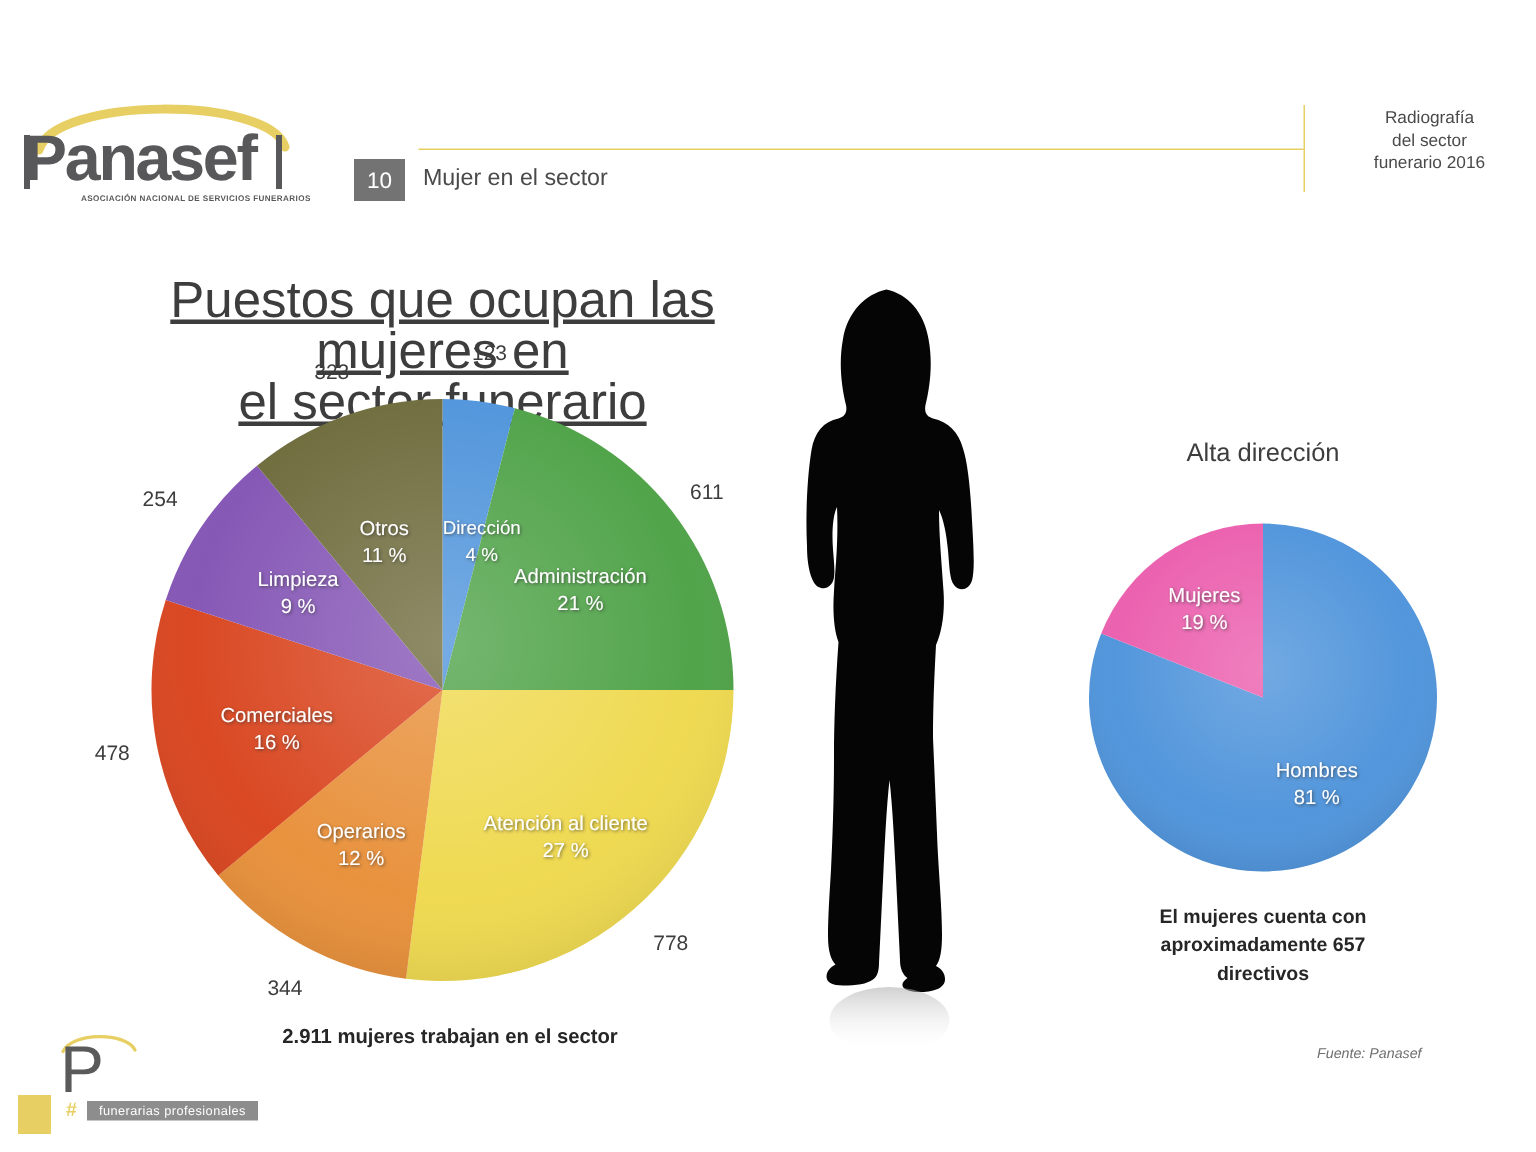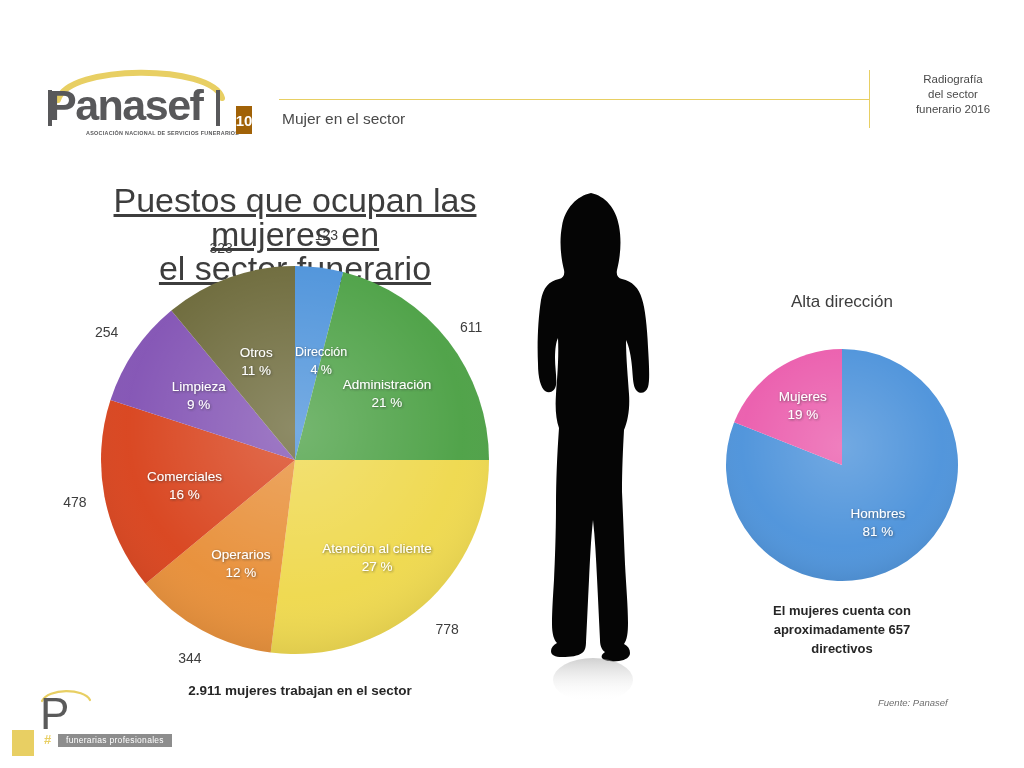--- a/index.html
+++ b/index.html
@@ -8,30 +8,30 @@
     width:1024px;height:768px;
     background:#ffffff;
     font-family:"Liberation Sans", sans-serif;
     color:#404040;
     overflow:hidden;
     position:relative;
   }
   .slide{position:absolute;inset:0;}
 
   
-  .logo-block{position:absolute;left:48px;top:58px;width:200px;height:80px;}
+  .logo-block{position:absolute;left:16px;top:58px;width:200px;height:80px;}
   .logo-arc{position:absolute;left:6px;top:0;width:172px;height:44px;}
   .logo-word{position:absolute;left:0;top:24px;width:190px;}
   .logo-sub{position:absolute;left:38px;top:72px;font-size:5.4px;letter-spacing:.28px;
             color:#58585a;font-weight:bold;white-space:nowrap;}
 
   .hdr-rule{position:absolute;left:279px;top:99px;width:590px;height:1px;background:#e8cf63;}
   .hdr-vrule{position:absolute;left:869px;top:70px;width:1px;height:58px;background:#e8cf63;}
-  .chip{position:absolute;left:236px;top:106px;width:16px;height:28px;background:#a16207;
-        color:#ffffff;font-weight:bold;font-size:15px;display:flex;align-items:center;
+  .chip{position:absolute;left:236px;top:106px;width:34px;height:28px;background:#737373;
+        color:#ffffff;font-weight:normal;font-size:15px;display:flex;align-items:center;
         justify-content:center;}
   .hdr-title{position:absolute;left:282px;top:110px;font-size:15.5px;color:#4a4a4a;}
   .hdr-right{position:absolute;left:888px;top:72px;width:130px;font-size:11.5px;
              line-height:15px;color:#4a4a4a;}
   .hdr-right div{white-space:nowrap;text-align:center;}
 
   
   .chart-title{position:absolute;font-weight:300;color:#3d3d3d;text-align:center;}
   #title-left{left:60px;top:183px;width:470px;font-size:34px;line-height:34px;text-decoration:underline;}
   #title-right{left:722px;top:292px;width:240px;font-size:17px;}

